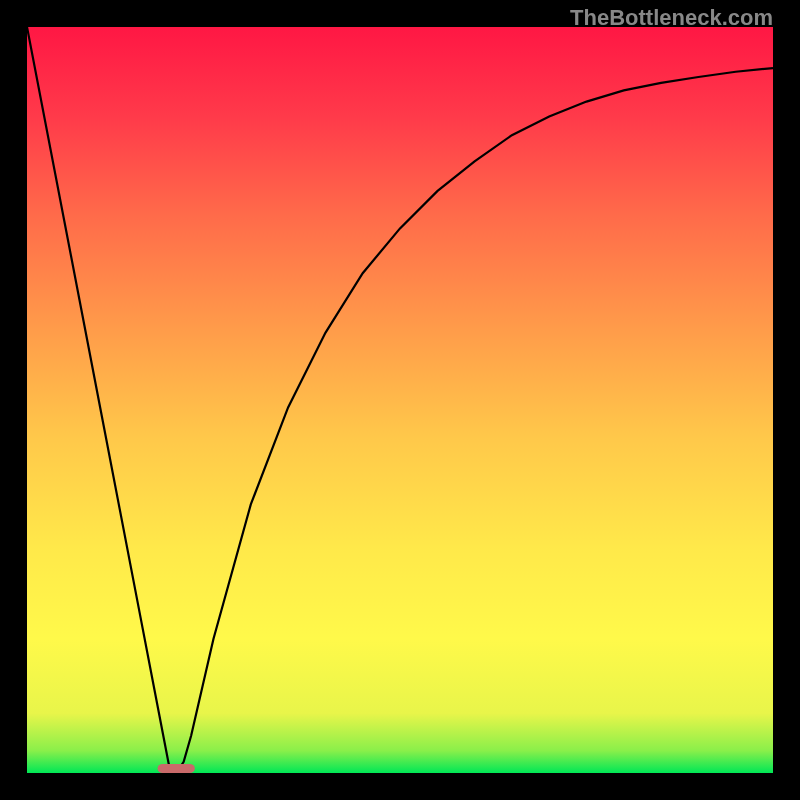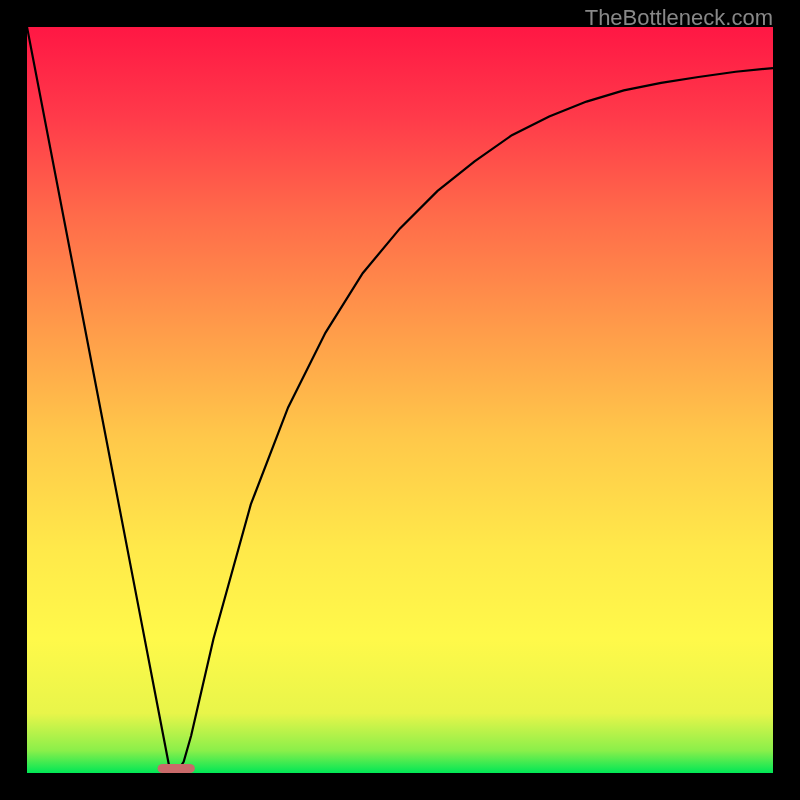--- a/index.html
+++ b/index.html
@@ -18,21 +18,21 @@
     width: 746px;
     height: 746px;
     overflow: hidden;
   }
   .watermark {
     position: absolute;
     top: 5px;
     right: 27px;
     color: #888;
     font-size: 22px;
-    font-weight: 400;
+    font-weight: 700;
     z-index: 10;
   }
   svg {
     display: block;
   }
 </style>
 </head>
 <body>
 
 <div class="watermark">TheBottleneck.com</div>

